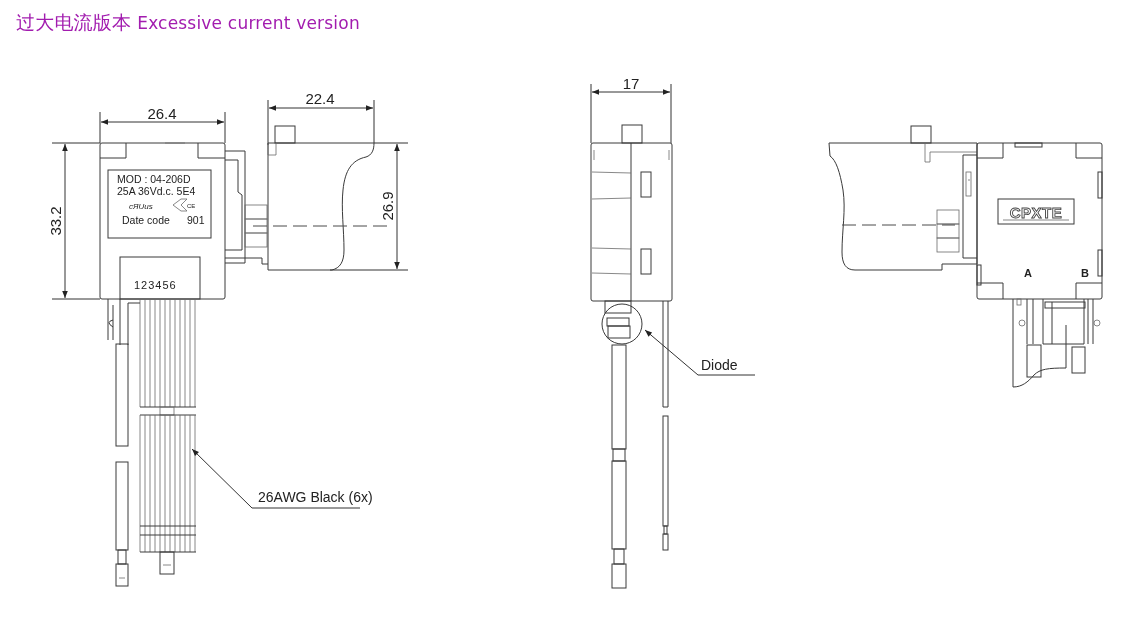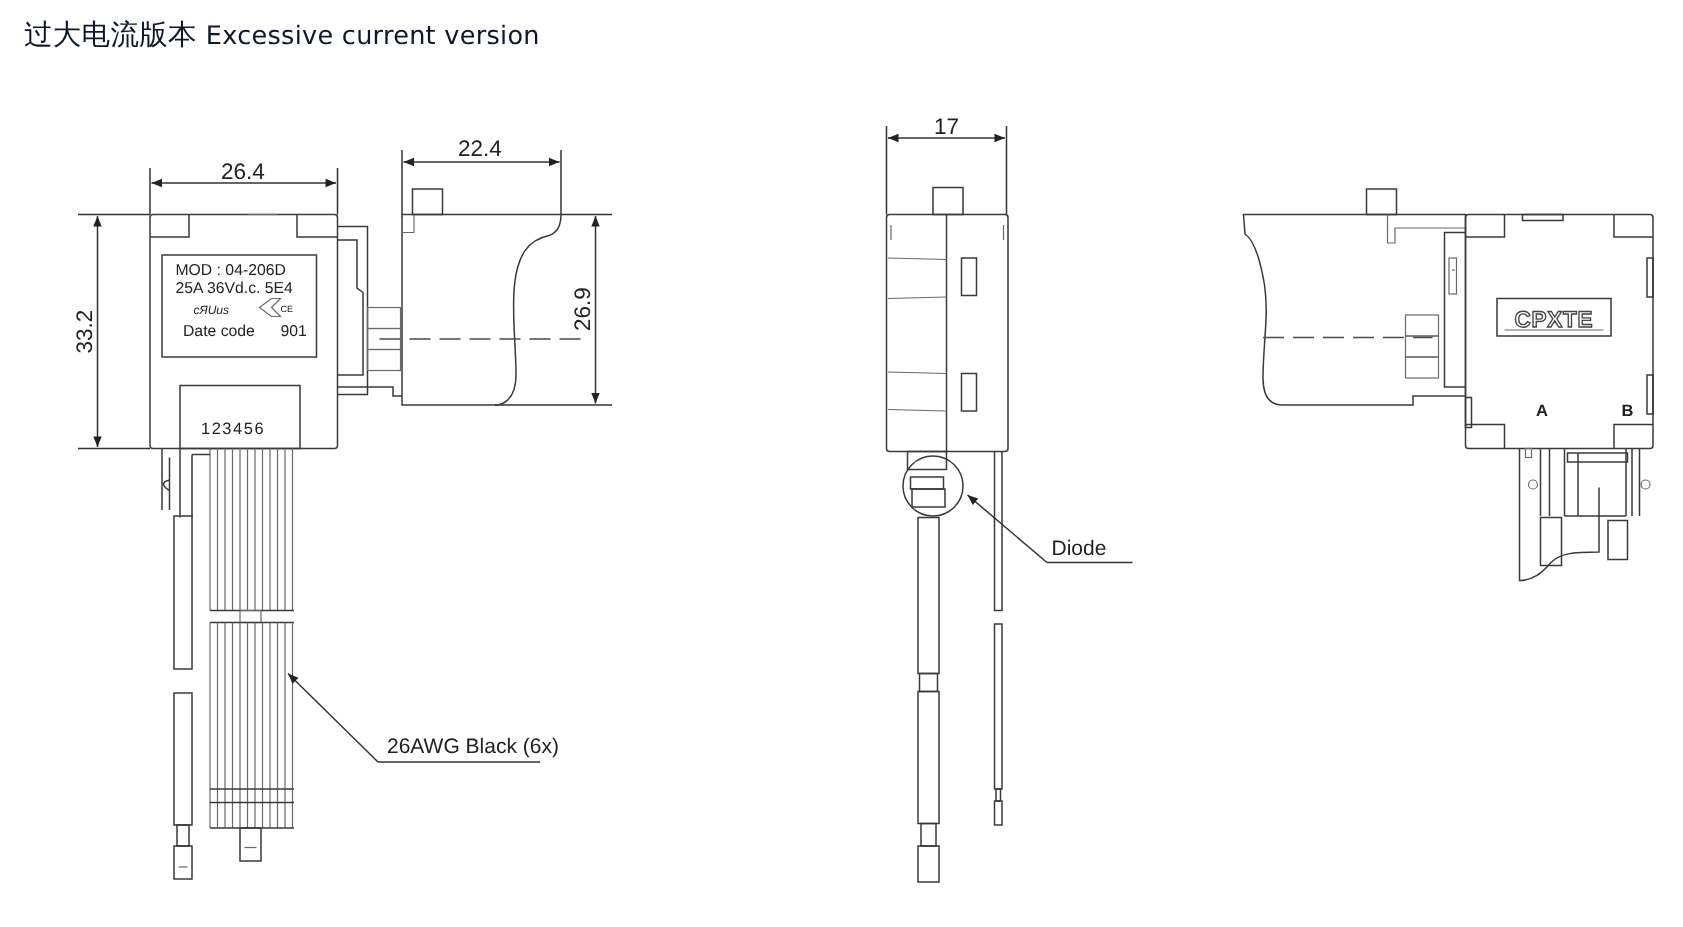--- a/index.html
+++ b/index.html
@@ -1,17 +1,17 @@
 <!DOCTYPE html>
 <html><head>
   <meta charset="utf-8">
   <style>
     html, body { margin: 0; padding: 0; background: #ffffff; }
     body { width: 1122px; height: 618px; position: relative; overflow: hidden; font-family: "DejaVu Sans", sans-serif; }
-    .page-title { position: absolute; left: 16px; top: 10px; font-size: 19px; color: #0f172a; letter-spacing: 0.2px; white-space: nowrap; }
+    .page-title { position: absolute; left: 16px; top: 10px; font-size: 19px; color: #a21caf; letter-spacing: 0.2px; white-space: nowrap; }
     .page-title .en { font-size: 17px; margin-left: 6px; }
     svg.drawing { position: absolute; left: 0; top: 0; }
     .ln { fill: none; stroke: #3a3a3a; stroke-width: 1; }
     .thin { fill: none; stroke: #6a6a6a; stroke-width: 0.8; }
     .dash { fill: none; stroke: #4a4a4a; stroke-width: 1; stroke-dasharray: 14 6; }
     .dim { fill: none; stroke: #333; stroke-width: 1; }
     .txt { font-family: "Liberation Sans", sans-serif; fill: #222; }
     .dimtxt { font-family: "Liberation Sans", sans-serif; font-size: 15px; fill: #222; }
     .lbl { font-family: "Liberation Sans", sans-serif; font-size: 10.5px; fill: #222; }
     .callout { font-family: "Liberation Sans", sans-serif; font-size: 14px; fill: #222; }

